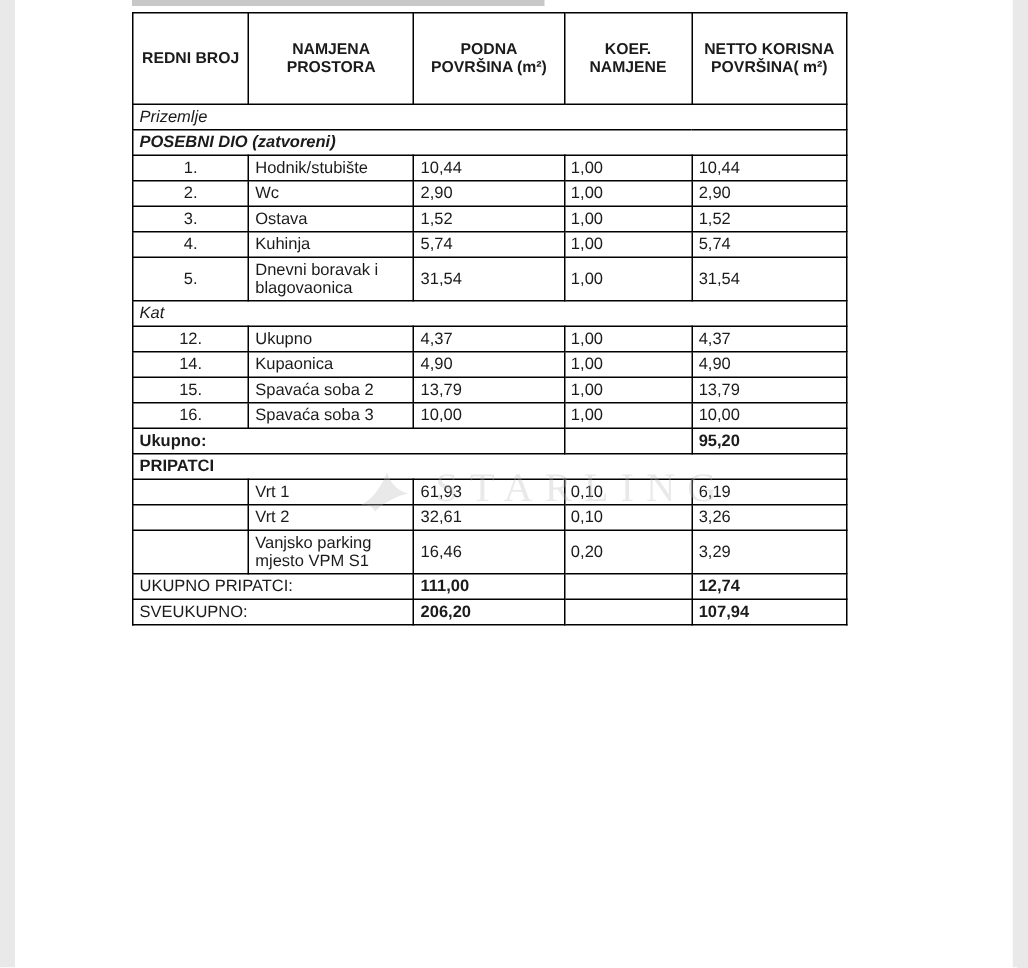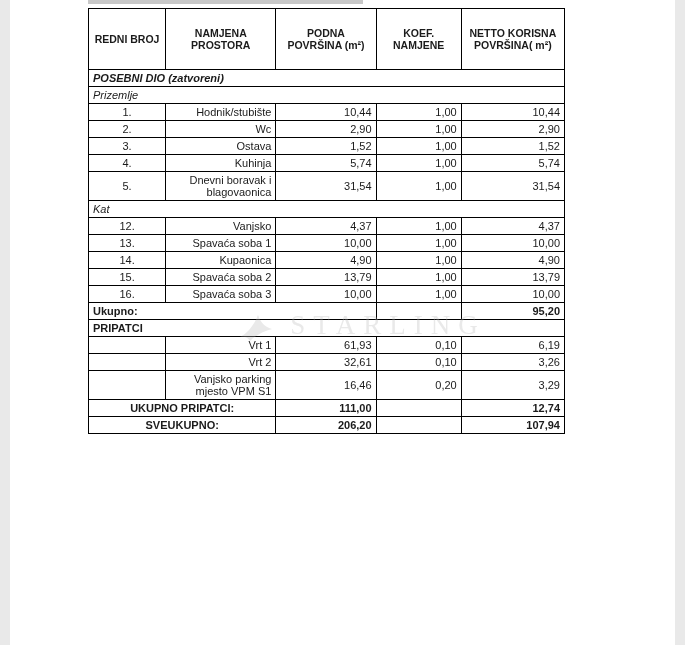--- a/index.html
+++ b/index.html
@@ -74,40 +74,40 @@
     height: 56px;
     padding: 2px 2px;
   }
   col.c1 { width: 77px; }
   col.c2 { width: 110px; }
   col.c3 { width: 100px; }
   col.c4 { width: 85px; }
   col.c5 { width: 103px; }
 
   .num { text-align: center; }
-  .r { text-align: right; }
-  .l { text-align: right; }
+  .r { text-align: left; }
+  .l { text-align: left; }
   .section-title {
     font-weight: bold;
     font-style: italic;
     text-align: left;
     font-size: 11px;
   }
   .group-title {
     font-style: italic;
     text-align: left;
     font-size: 11px;
   }
   .bold { font-weight: bold; }
   .rowh { height: 15px; }
   .rowh2 { height: 26px; }
   .blank { border: 1px solid #000; }
   .total-label {
-    text-align: center;
-    font-weight: bold;
+    text-align: left;
+    font-weight: normal;
   }
 
   
   .watermark {
     position: absolute;
     left: 150px;
     top: 295px;
     width: 400px;
     height: 60px;
     display: flex;
@@ -154,25 +154,25 @@
             <th>REDNI BROJ</th>
             <th>NAMJENA PROSTORA</th>
             <th>PODNA POVRŠINA (m²)</th>
             <th>KOEF. NAMJENE</th>
             <th>NETTO KORISNA POVRŠINA( m²)</th>
           </tr>
         </thead>
         <tbody>
 
           <tr class="rowh">
+            <td class="group-title" colspan="5">Prizemlje</td>
+          </tr>
+
+          <tr class="rowh">
             <td class="section-title" colspan="5">POSEBNI DIO (zatvoreni)</td>
-          </tr>
-
-          <tr class="rowh">
-            <td class="group-title" colspan="5">Prizemlje</td>
           </tr>
 
           <tr class="rowh">
             <td class="num">1.</td>
             <td class="l">Hodnik/stubište</td>
             <td class="r">10,44</td>
             <td class="r">1,00</td>
             <td class="r">10,44</td>
           </tr>
 
@@ -207,33 +207,26 @@
             <td class="r">1,00</td>
             <td class="r">31,54</td>
           </tr>
 
           <tr class="rowh">
             <td class="group-title" colspan="5">Kat</td>
           </tr>
 
           <tr class="rowh">
             <td class="num">12.</td>
-            <td class="l">Vanjsko</td>
+            <td class="l">Ukupno</td>
             <td class="r">4,37</td>
             <td class="r">1,00</td>
             <td class="r">4,37</td>
           </tr>
 
-          <tr class="rowh">
-            <td class="num">13.</td>
-            <td class="l">Spavaća soba 1</td>
-            <td class="r">10,00</td>
-            <td class="r">1,00</td>
-            <td class="r">10,00</td>
-          </tr>
 
           <tr class="rowh">
             <td class="num">14.</td>
             <td class="l">Kupaonica</td>
             <td class="r">4,90</td>
             <td class="r">1,00</td>
             <td class="r">4,90</td>
           </tr>
 
           <tr class="rowh">

